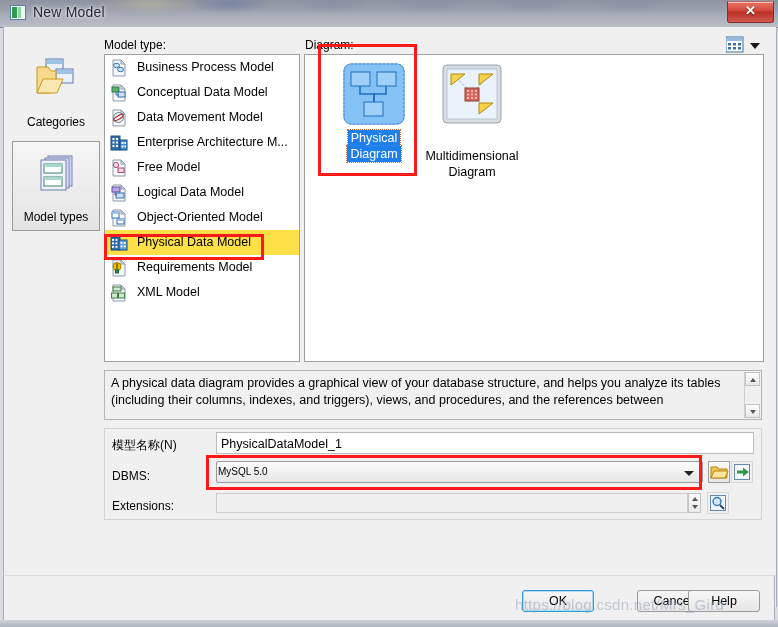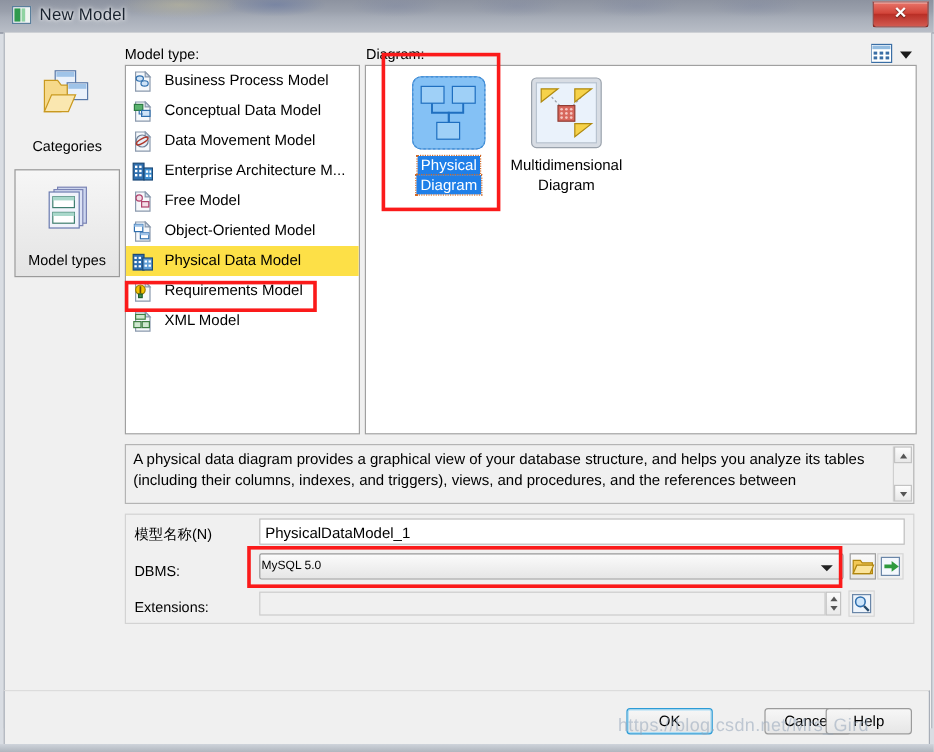--- a/index.html
+++ b/index.html
@@ -324,20 +324,32 @@
         <svg width="18" height="18" viewBox="0 0 18 18">
           <path d="M3 1h8l4 4v12H3z" fill="#f6f8fb" stroke="#8a99ad"></path>
             <path d="M11 1l4 4h-4z" fill="#d6e0ee" stroke="#8a99ad"></path>
           <circle cx="6" cy="6" r="2.6" fill="#f3dce6" stroke="#b0436c"></circle>
           <rect x="8" y="9" width="6" height="4.5" fill="#f3dce6" stroke="#b0436c"></rect>
         </svg>
       </span>
       <span>Free Model</span>
     </div>
 
+    <div class="li">
+      <span class="lico">
+        <svg width="18" height="18" viewBox="0 0 18 18">
+          <path d="M3 1h8l4 4v12H3z" fill="#f6f8fb" stroke="#8a99ad"></path>
+            <path d="M11 1l4 4h-4z" fill="#d6e0ee" stroke="#8a99ad"></path>
+          <rect x="2" y="3" width="8" height="5" fill="#b9a4e6" stroke="#5f4a9e"></rect>
+          <rect x="6" y="9" width="8" height="5" fill="#cfe3f7" stroke="#2f6fae"></rect>
+          <path d="M5 8v3h2" fill="none" stroke="#5f4a9e"></path>
+        </svg>
+      </span>
+      <span>Logical Data Model</span>
+    </div>
 
     <div class="li">
       <span class="lico">
         <svg width="18" height="18" viewBox="0 0 18 18">
           <path d="M3 1h8l4 4v12H3z" fill="#f6f8fb" stroke="#8a99ad"></path>
             <path d="M11 1l4 4h-4z" fill="#d6e0ee" stroke="#8a99ad"></path>
           <rect x="2" y="3" width="7" height="6" fill="#fff" stroke="#2f6fae"></rect>
           <rect x="2" y="3" width="7" height="2" fill="#9fc3e8"></rect>
           <rect x="7" y="10" width="7" height="5" fill="#fff" stroke="#2f6fae"></rect>
           <rect x="7" y="10" width="7" height="2" fill="#9fc3e8"></rect>
@@ -437,21 +449,21 @@
             <circle cx="33" cy="30" r="1.1"></circle>
             <circle cx="37" cy="30" r="1.1"></circle>
           <circle cx="29" cy="33.5" r="1.1"></circle>
             <circle cx="33" cy="33.5" r="1.1"></circle>
             <circle cx="37" cy="33.5" r="1.1"></circle>
           <circle cx="29" cy="37" r="1.1"></circle>
             <circle cx="33" cy="37" r="1.1"></circle>
             <circle cx="37" cy="37" r="1.1"></circle>
         </g>
       </svg>
-      <div style="margin-top:3px;">
+      <div style="margin-top:21px;">
         <span class="dgcap">Multidimensional</span><br>
         <span class="dgcap">Diagram</span>
       </div>
     </div>
 
   </div>
 
   <div class="descbox">
     <div class="desctext">A physical data diagram provides a graphical view of your database structure, and helps you analyze its tables (including their columns, indexes, and triggers), views, and procedures, and the references between</div>
     <div class="descbar">

